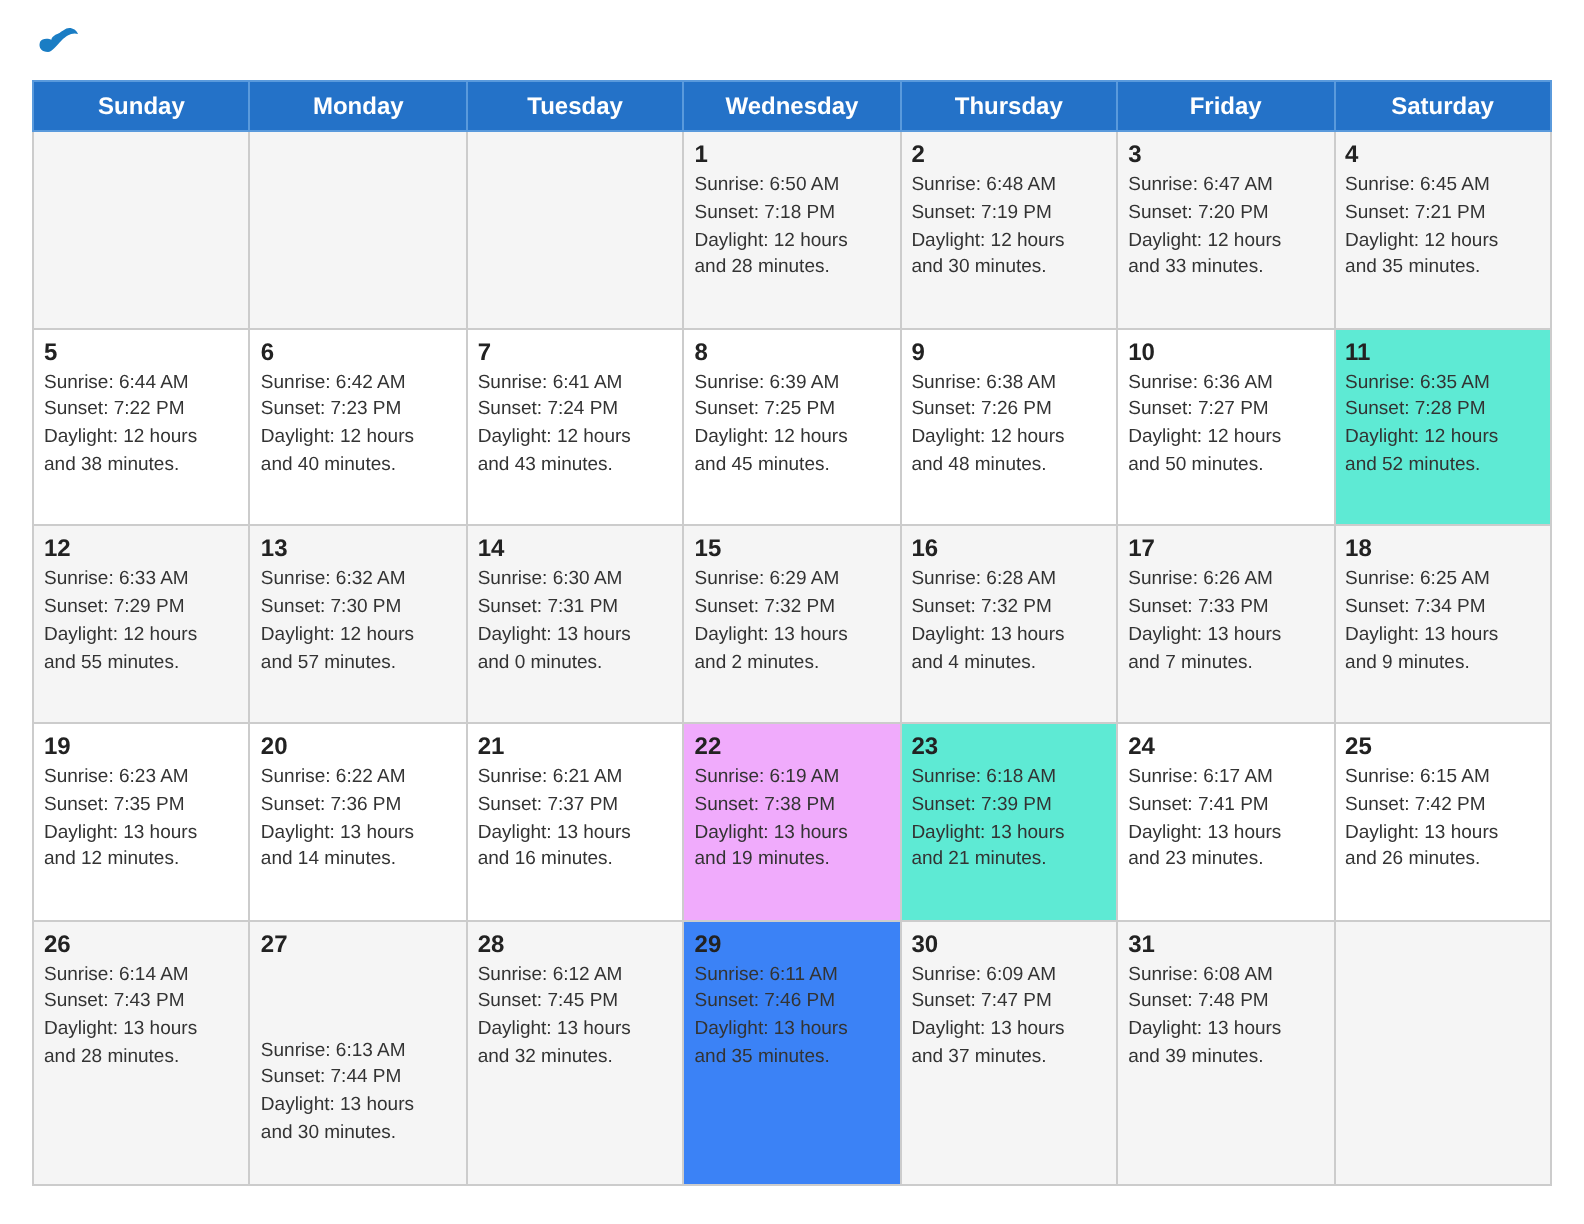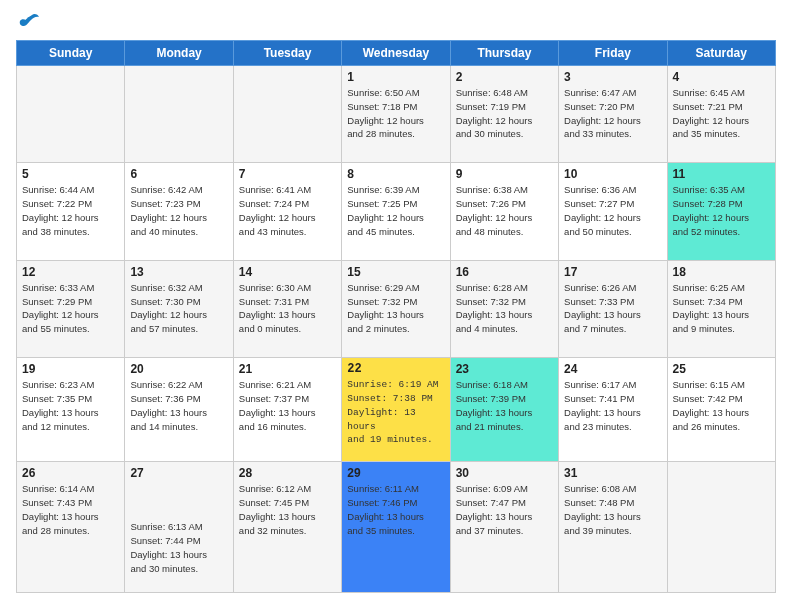--- a/index.html
+++ b/index.html
@@ -282,21 +282,21 @@
 Daylight: 13 hours
 and 14 minutes.</div>
           </td>
           <td style="background-color: rgb(255, 255, 255);">
             <span class="day-number">21</span>
             <div class="day-info" style="white-space: pre-line;">Sunrise: 6:21 AM
 Sunset: 7:37 PM
 Daylight: 13 hours
 and 16 minutes.</div>
           </td>
-          <td style="background-color: #fde047; font-family: Liberation Mono, monospace;">
+          <td style="background-color: #f0abfc;">
             <span class="day-number">22</span>
             <div class="day-info" style="white-space: pre-line;">Sunrise: 6:19 AM
 Sunset: 7:38 PM
 Daylight: 13 hours
 and 19 minutes.</div>
           </td>
           <td style="background-color: #5eead4;">
             <span class="day-number">23</span>
             <div class="day-info" style="white-space: pre-line;">Sunrise: 6:18 AM
 Sunset: 7:39 PM

